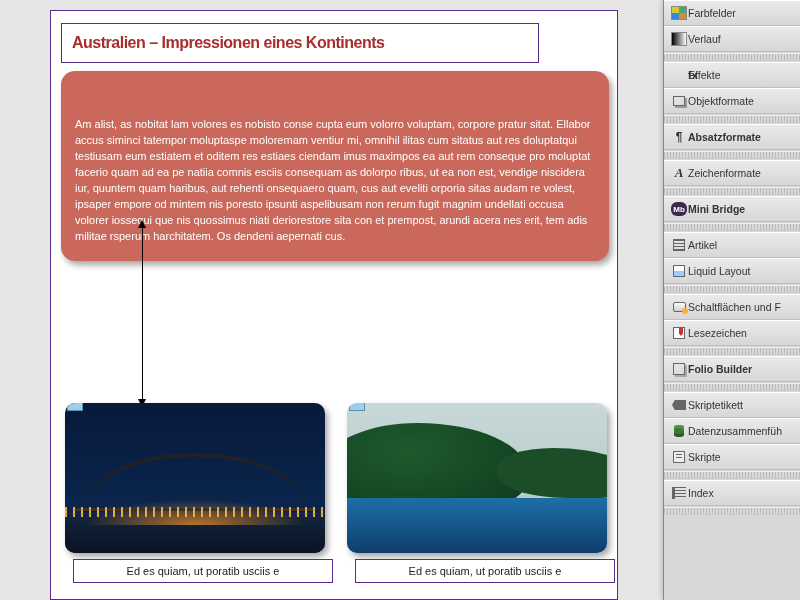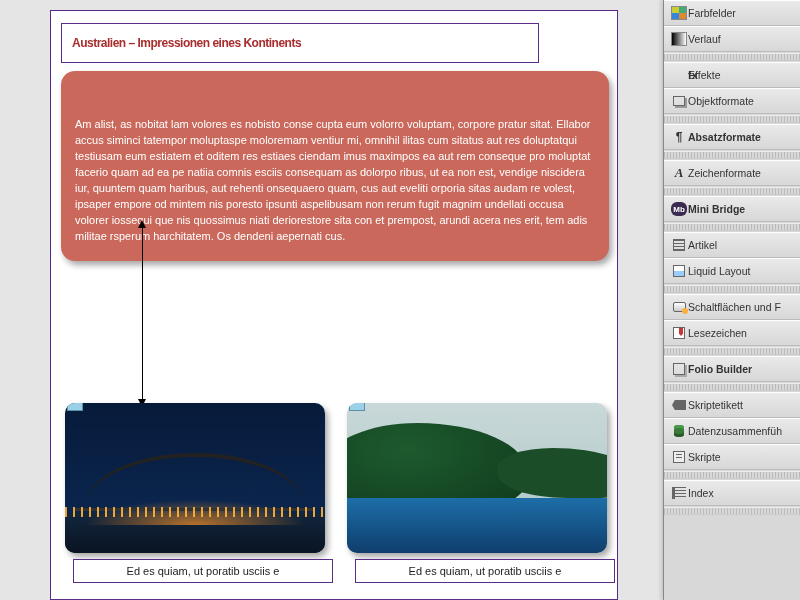--- a/index.html
+++ b/index.html
@@ -1,21 +1,21 @@
 <!DOCTYPE html>
 <html><head>
 <meta charset="utf-8">
 <style>
   * { box-sizing: border-box; margin: 0; padding: 0; }
   html, body { width: 800px; height: 600px; overflow: hidden; font-family: Arial, sans-serif; background: #e5e5e5; }
   .workspace { display: flex; width: 800px; height: 600px; }
   .canvas-area { width: 663px; height: 600px; background: #e5e5e5; position: relative; padding: 10px 0 0 50px; }
   .doc { width: 568px; height: 590px; background: #fff; border: 1px solid #5b2b8a; position: relative; }
   .title-box { position: absolute; left: 10px; top: 12px; width: 478px; height: 40px; border: 1.5px solid #5b2b8a; display: flex; align-items: center; padding-left: 10px; }
-  .title-text { color: #a82d2d; font-family: "Arial Black", Arial, sans-serif; font-weight: 900; font-size: 12px; letter-spacing: -0.5px; }
+  .title-text { color: #a82d2d; font-family: "Arial Black", Arial, sans-serif; font-weight: 900; font-size: 16px; letter-spacing: -0.5px; }
   .intro-box { position: absolute; left: 10px; top: 60px; width: 548px; background: #c9685b; border-radius: 14px; padding: 14px 14px 16px 14px; box-shadow: 3px 4px 6px rgba(0,0,0,0.35); }
   .intro-text { color: #fff; font-size: 11px; line-height: 1.45; font-family: Arial, sans-serif; margin-top: 32px; }
   .arrow { position: absolute; left: 91px; top: 215px; width: 1px; height: 175px; background: #000; }
   .arrow::before { content: ""; position: absolute; top: -6px; left: -4px; border-left: 4.5px solid transparent; border-right: 4.5px solid transparent; border-bottom: 8px solid #000; }
   .arrow::after { content: ""; position: absolute; bottom: -6px; left: -4px; border-left: 4.5px solid transparent; border-right: 4.5px solid transparent; border-top: 8px solid #000; }
   .photo { position: absolute; top: 392px; width: 260px; height: 150px; border-radius: 10px; box-shadow: 3px 4px 6px rgba(0,0,0,0.35); overflow: hidden; }
   .photo .marker { position: absolute; top: -4px; left: 2px; width: 16px; height: 12px; background: #9ad0e8; border: 1px solid #5a90a8; z-index: 2; }
   .photo1 { left: 14px; }
   .photo2 { left: 296px; }
   

